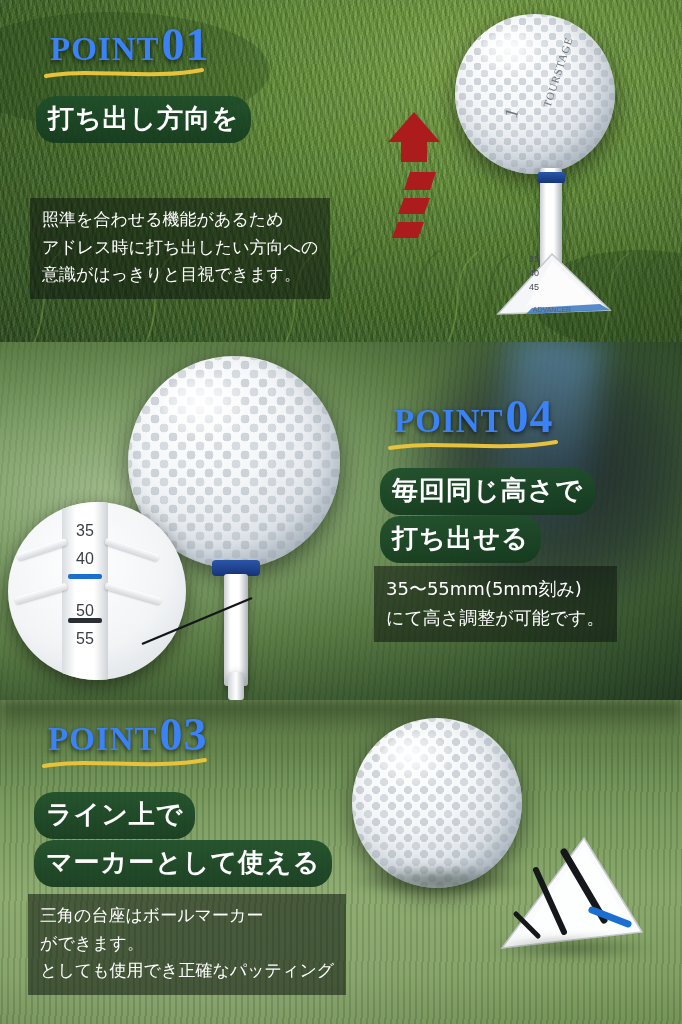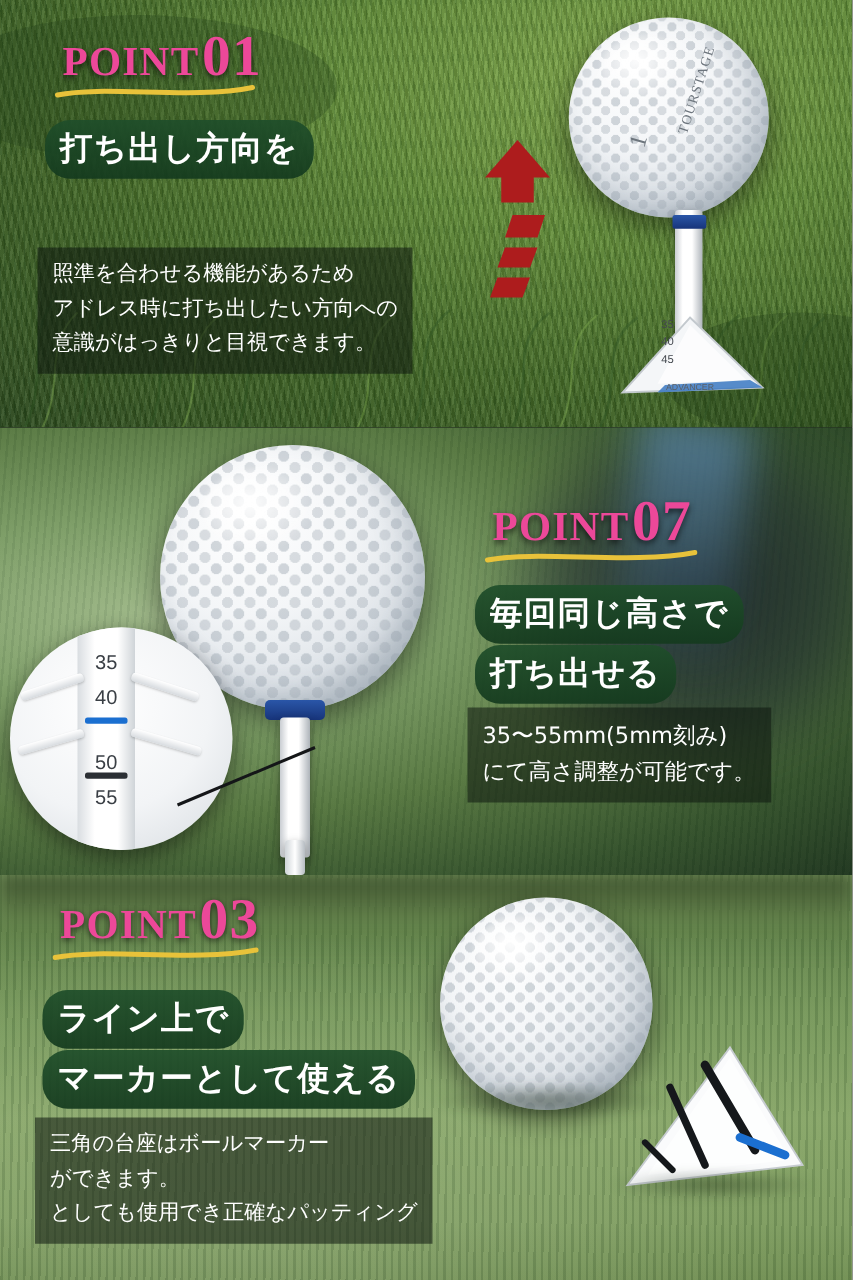--- a/index.html
+++ b/index.html
@@ -110,21 +110,21 @@
     height: 64px;
     background: linear-gradient(180deg, rgba(60,80,45,0.95) 0%, rgba(95,125,70,0.5) 60%, rgba(120,150,90,0) 100%);
     filter: blur(6px);
   }
 
   
   .point-head {
     position: absolute;
     display: flex;
     align-items: baseline;
-    color: #ec4899;
+    color: #3b82f6;
     font-family: "Liberation Serif", serif;
     text-shadow: 0 2px 5px rgba(0,0,0,0.65);
     letter-spacing: 1px;
   }
   .point-head .word {
     font-size: 33px;
     font-weight: bold;
   }
   .point-head .num {
     font-size: 46px;
@@ -389,21 +389,21 @@
       <div class="mag-tick blue" style="left:60px; top:72px; width:34px;"></div>
       <div class="mag-tick" style="left:60px; top:116px; width:34px;"></div>
     </div>
 
     <svg style="position:absolute; left:140px; top:250px; width:118px; height:62px;" viewBox="0 0 118 62">
       <path d="M2 52 L112 6" stroke="#141618" stroke-width="2.4" fill="none"></path>
     </svg>
 
     <div class="point-head" style="left:394px; top:54px;">
       <span class="word">POINT</span>
-      <span class="num">07</span>
+      <span class="num">04</span>
     </div>
     <svg class="point-underline" style="left:388px; top:96px; width:170px;" viewBox="0 0 170 14">
       <path d="M2 10 C 44 2, 116 14, 168 4" stroke="#e8c23a" stroke-width="4" fill="none" stroke-linecap="round"></path>
     </svg>
 
     <div class="label-bar" style="left:380px; top:126px;">毎回同じ高さで</div>
     <div class="label-bar" style="left:380px; top:174px;">打ち出せる</div>
 
     <div class="desc-block" style="left:374px; top:224px; font-size:18px;">
       <div>35〜55mm(5mm刻み)</div>

